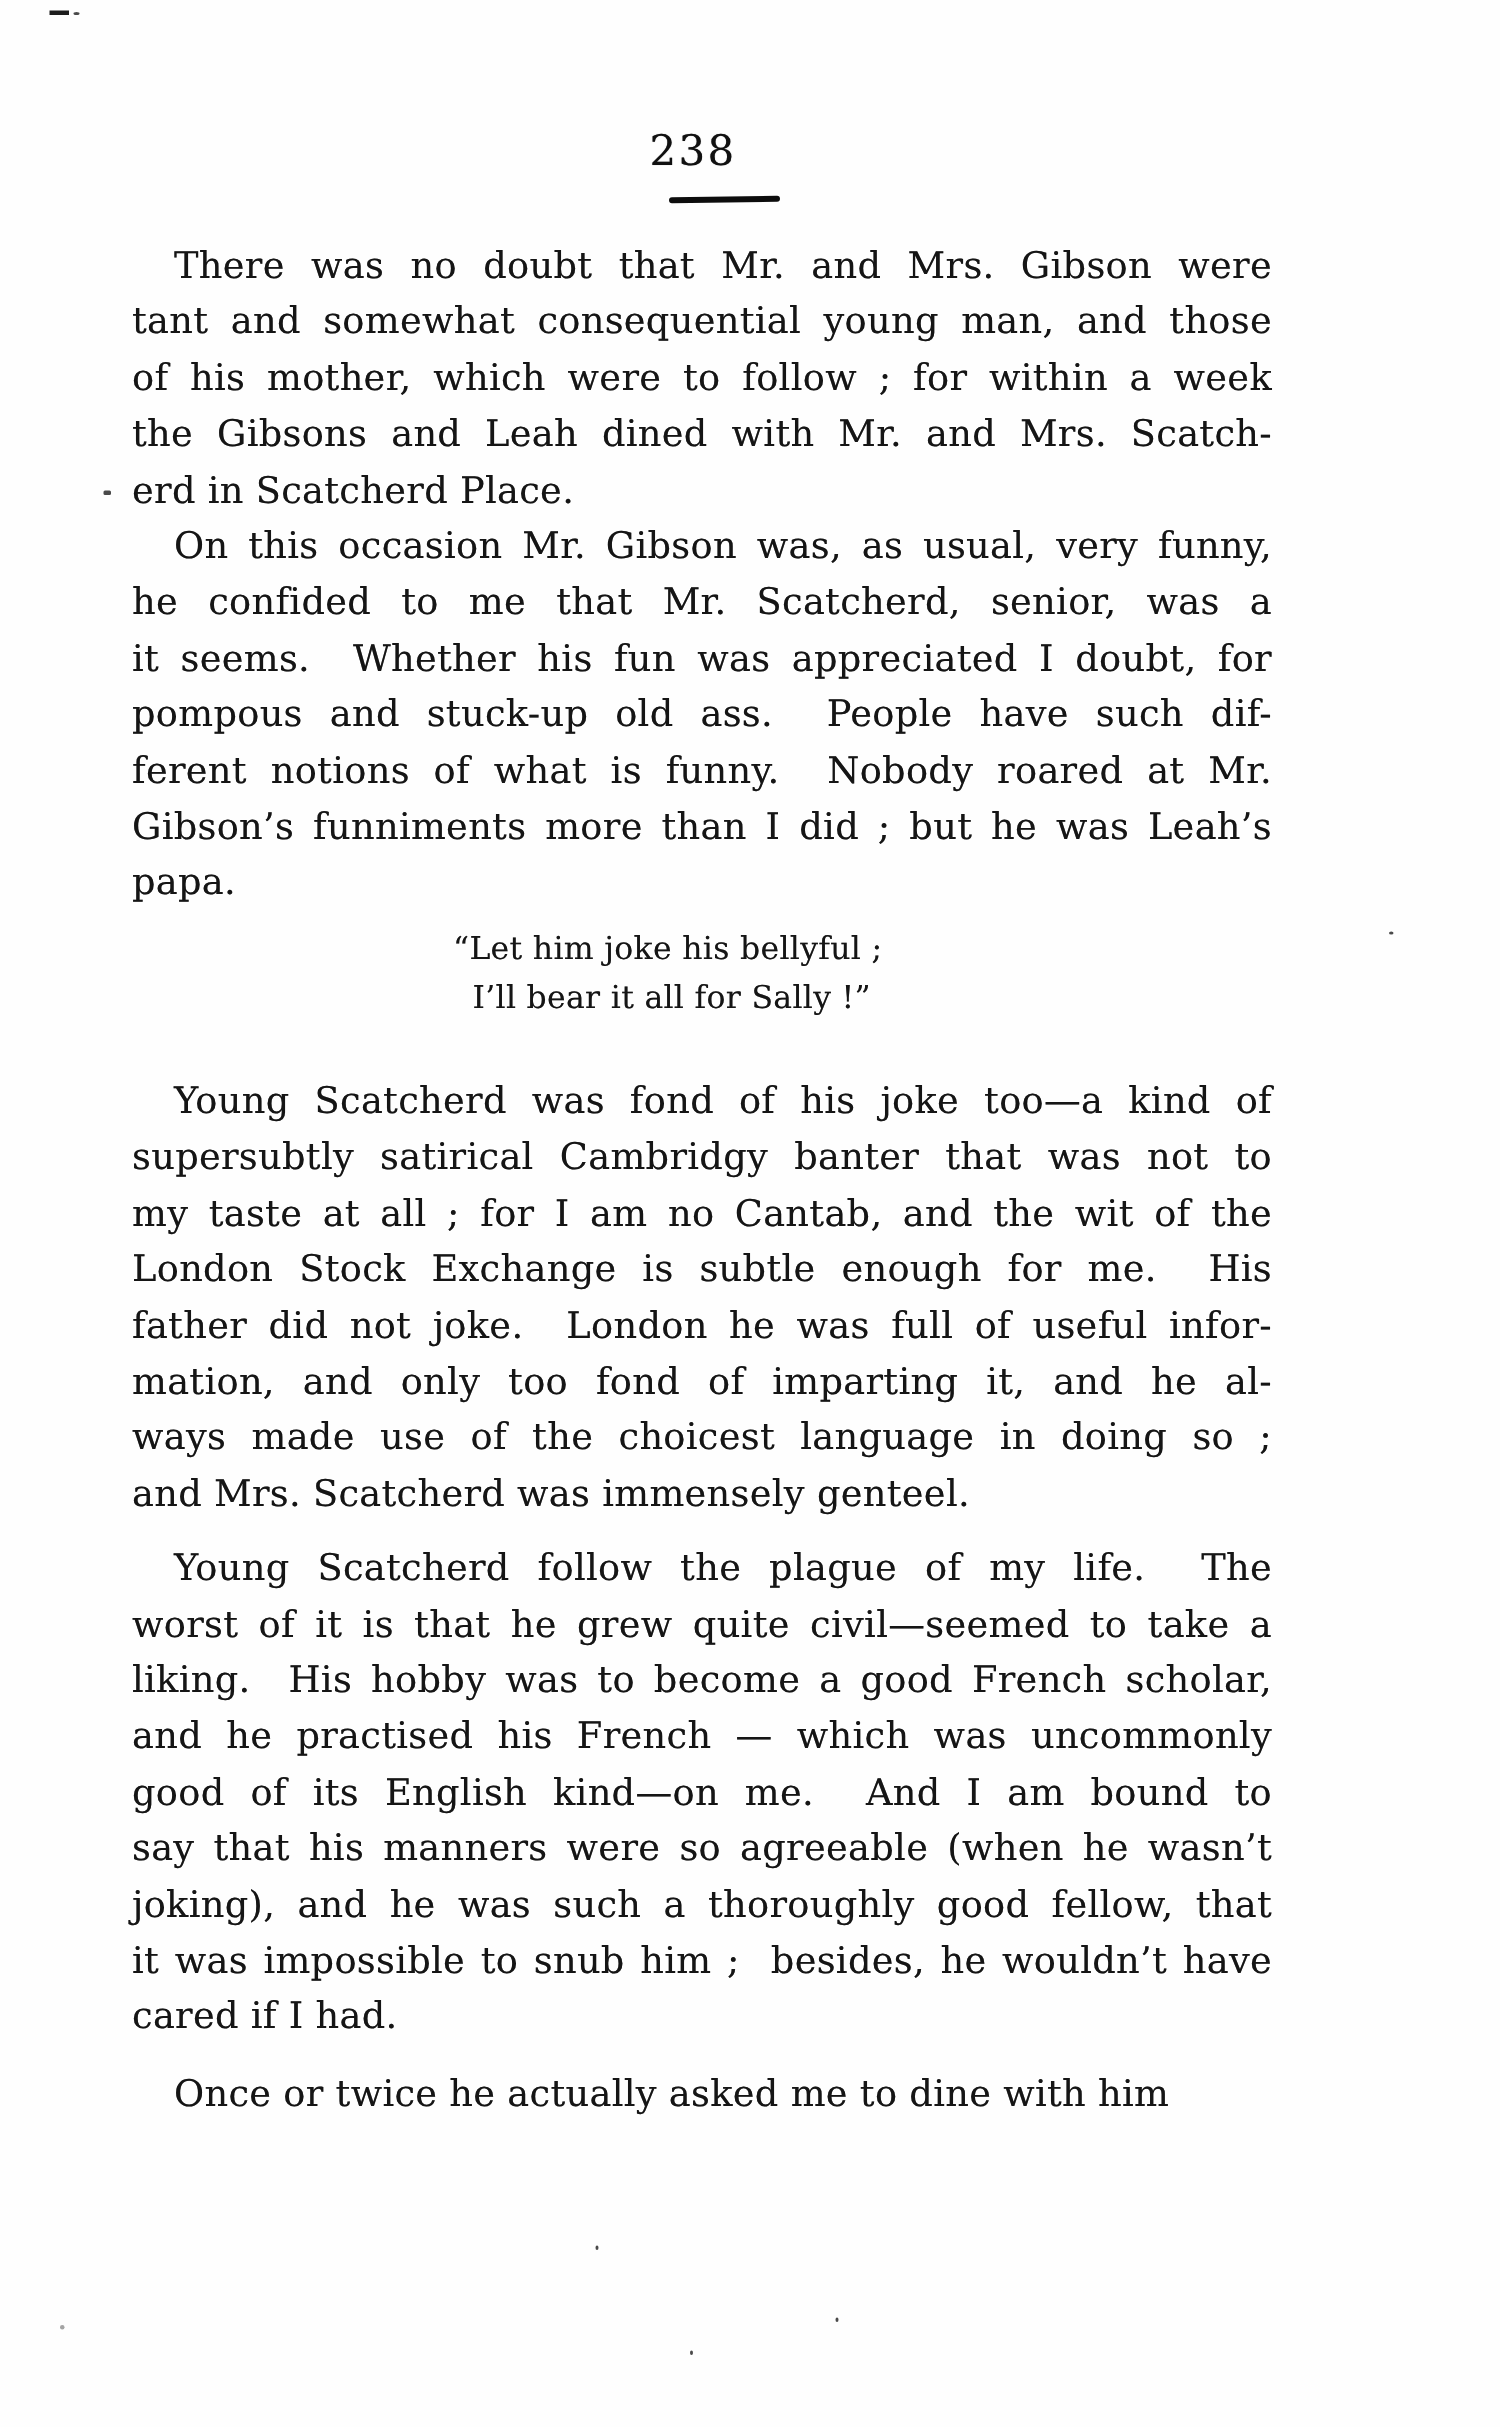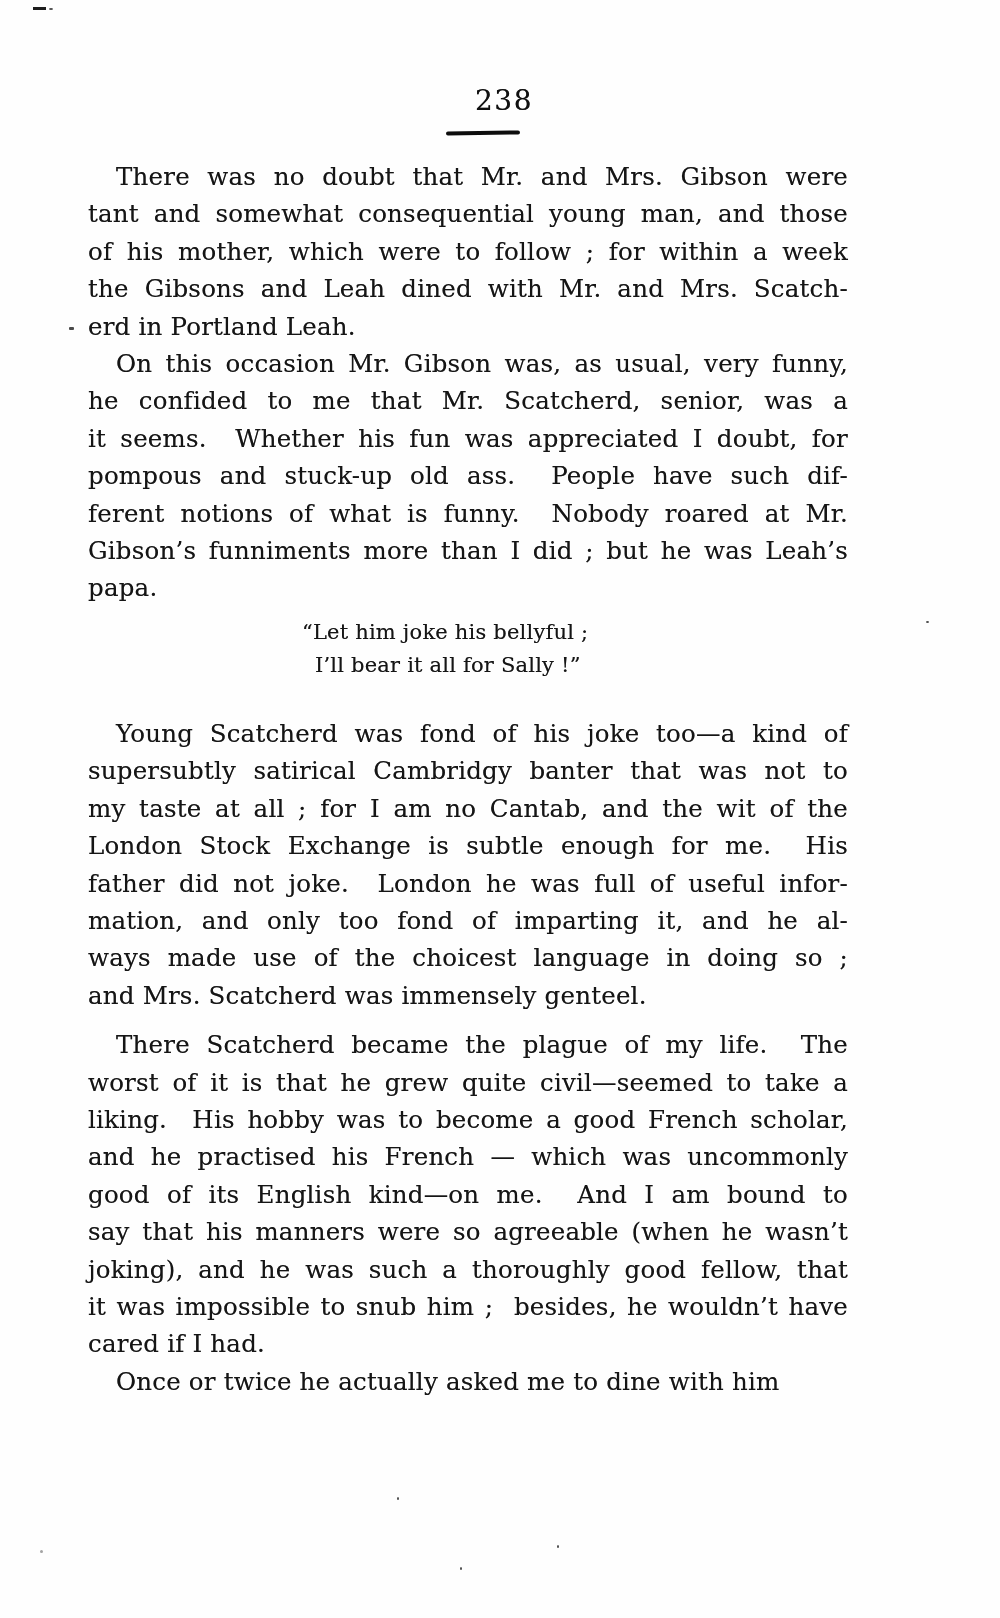--- a/index.html
+++ b/index.html
@@ -8,21 +8,21 @@
     background:#ffffff;
     font-family:"DejaVu Serif","Liberation Serif",serif;
     color:#151515;
     overflow:hidden;
   }
   .page{position:absolute;inset:0;background:#fefefe}
 
   
   .pagenum{
     position:absolute;left:433px;top:84px;width:100px;
-    text-align:right;font-size:28px;letter-spacing:1.5px;
+    text-align:left;font-size:28px;letter-spacing:1.5px;
     color:#101010;text-shadow:0 0 0.5px rgba(0,0,0,.55);
   }
   .rule{
     position:absolute;left:446px;top:131px;width:74px;height:3.5px;
     background:#0d0d0d;border-radius:2px;
     transform:rotate(-0.9deg);
   }
 
   
   .textblock{
@@ -67,21 +67,21 @@
   <div class="pagenum">238</div>
   <div class="rule"></div>
 
   <div class="textblock">
 
     <div>
       <div class="ln first">There was no doubt that Mr. and Mrs. Gibson were</div>
       <div class="ln">tant and somewhat consequential young man, and those</div>
       <div class="ln">of his mother, which were to follow ; for within a week</div>
       <div class="ln">the Gibsons and Leah dined with Mr. and Mrs. Scatch-</div>
-      <div class="ln end">erd in Portland Leah.</div>
+      <div class="ln end">erd in Scatcherd Place.</div>
     </div>
 
     <div>
       <div class="ln first">On this occasion Mr. Gibson was, as usual, very funny,</div>
       <div class="ln">he confided to me that Mr. Scatcherd, senior, was a</div>
       <div class="ln">it seems.  Whether his fun was appreciated I doubt, for</div>
       <div class="ln">pompous and stuck-up old ass.  People have such dif-</div>
       <div class="ln">ferent notions of what is funny.  Nobody roared at Mr.</div>
       <div class="ln">Gibson’s funniments more than I did ; but he was Leah’s</div>
       <div class="ln end">papa.</div>
@@ -97,29 +97,29 @@
       <div class="ln">supersubtly satirical Cambridgy banter that was not to</div>
       <div class="ln">my taste at all ; for I am no Cantab, and the wit of the</div>
       <div class="ln">London Stock Exchange is subtle enough for me.  His</div>
       <div class="ln">father did not joke.  London he was full of useful infor-</div>
       <div class="ln">mation, and only too fond of imparting it, and he al-</div>
       <div class="ln">ways made use of the choicest language in doing so ;</div>
       <div class="ln end">and Mrs. Scatcherd was immensely genteel.</div>
     </div>
 
     <div style="margin-top:12px">
-      <div class="ln first">There Scatcherd became the plague of my life.  The</div>
+      <div class="ln first">Young Scatcherd follow the plague of my life.  The</div>
       <div class="ln">worst of it is that he grew quite civil—seemed to take a</div>
       <div class="ln">liking.  His hobby was to become a good French scholar,</div>
       <div class="ln">and he practised his French — which was uncommonly</div>
       <div class="ln">good of its English kind—on me.  And I am bound to</div>
       <div class="ln">say that his manners were so agreeable (when he wasn’t</div>
       <div class="ln">joking), and he was such a thoroughly good fellow, that</div>
       <div class="ln">it was impossible to snub him ;  besides, he wouldn’t have</div>
       <div class="ln end">cared if I had.</div>
     </div>
 
-    <div style="">
+    <div style="margin-top:14px">
       <div class="ln first end">Once or twice he actually asked me to dine with him</div>
     </div>
 
   </div>
 </div>
 
 </body></html>

